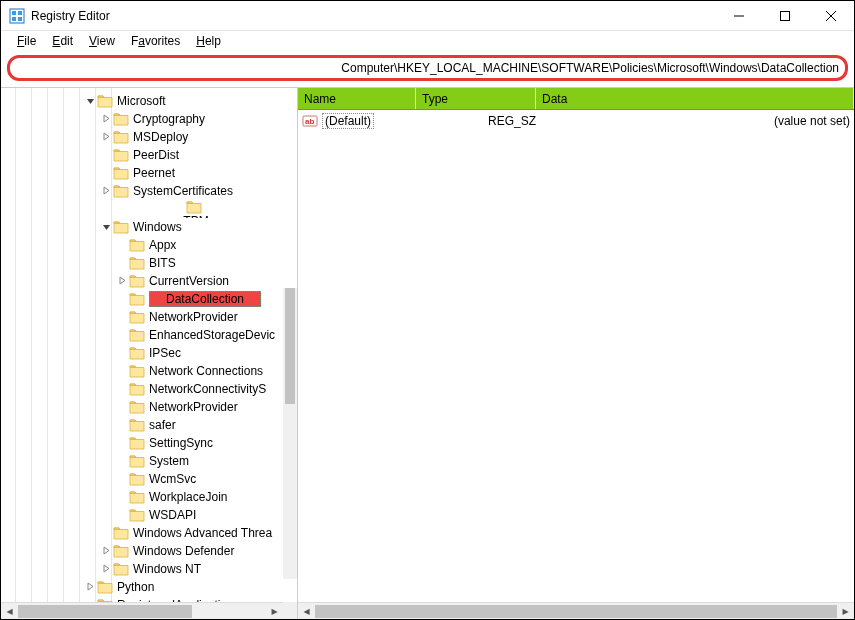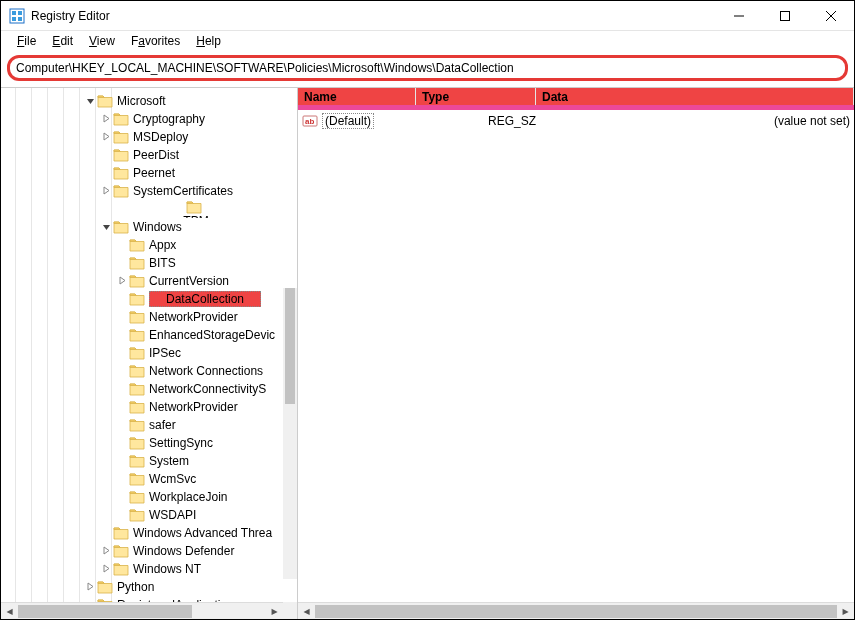--- a/index.html
+++ b/index.html
@@ -9,21 +9,21 @@
 .titlebar .app-icon { width: 16px; height: 16px; margin-right: 6px; display: flex; align-items: center; justify-content: center; }
 .titlebar .title { flex: 1; font-size: 12px; }
 .titlebar .win-controls { display: flex; }
 .titlebar .win-btn { width: 46px; height: 30px; display: flex; align-items: center; justify-content: center; font-size: 10px; }
 
 .menubar { height: 20px; display: flex; padding: 0 8px; gap: 0; align-items: center; }
 .menubar .menu-item { padding: 2px 8px; cursor: default; }
 .menubar .menu-item .ul { text-decoration: underline; }
 
 .addressbar-wrap { padding: 4px 6px 6px 6px; }
-.addressbar { border: 3px solid #e53935; border-radius: 12px; padding: 2px 6px; height: 26px; display: flex; align-items: center; font-size: 12px; background: #fff; }
+.addressbar { border: 3px solid #e53935; border-radius: 12px; padding: 2px 6px; height: 26px; display: flex; align-items: center; font-size: 12px; background: #fff; justify-content: flex-end; }
 
 .content { flex: 1; display: flex; overflow: hidden; border-top: 1px solid #ccc; }
 .tree-pane { width: 297px; min-width: 297px; border-right: 1px solid #ccc; overflow: hidden; position: relative; background: #fff; }
 .tree-scroll { height: 100%; overflow: hidden; position: relative; }
 .tree { padding: 4px 0 4px 0; }
 .tree-row { display: flex; align-items: center; height: 18px; padding-right: 4px; white-space: nowrap; overflow: hidden; }
 .tree-row .arrow { width: 14px; text-align: center; color: #888; font-size: 10px; user-select: none; }
 .tree-row .arrow.expanded { color: #333; transform: rotate(0); }
 .tree-row .folder { width: 16px; height: 14px; margin-right: 4px; display: inline-block; position: relative; }
 .tree-row .folder svg { display: block; }
@@ -34,21 +34,21 @@
 
 .h-scrollbar-tree { position: absolute; left: 0; right: 14px; bottom: 0; height: 17px; background: #f0f0f0; display: flex; align-items: center; border-top: 1px solid #dcdcdc; }
 .h-scrollbar-tree .arrow-btn { width: 17px; height: 17px; display: flex; align-items: center; justify-content: center; color: #555; font-size: 8px; }
 .h-scrollbar-tree .track { flex: 1; height: 17px; background: #f0f0f0; position: relative; }
 .h-scrollbar-tree .thumb { position: absolute; left: 0; width: 70%; top: 2px; bottom: 2px; background: #c2c2c2; }
 .v-scrollbar-tree { position: absolute; right: 0; top: 200px; bottom: 40px; width: 14px; background: #f0f0f0; display: flex; flex-direction: column; }
 .v-scrollbar-tree .thumb { flex: 0 0 40%; background: #c2c2c2; margin: 0 2px; }
 .corner { position: absolute; right: 0; bottom: 0; width: 14px; height: 17px; background: #f0f0f0; }
 
 .list-pane { flex: 1; display: flex; flex-direction: column; overflow: hidden; position: relative; }
-.list-header { display: flex; height: 22px; border-bottom: 5px solid #ec4899; align-items: center; background: #ef4444; font-weight: bold; }
+.list-header { display: flex; height: 22px; border-bottom: 1px solid #ec4899; align-items: center; background: #84cc16; }
 .list-header .col { padding: 0 6px; font-size: 12px; border-right: 1px solid #e5e5e5; height: 100%; display: flex; align-items: center; }
 .col-name { width: 118px; }
 .col-type { width: 120px; }
 .col-data { flex: 1; }
 .list-body { flex: 1; padding: 2px 4px; text-align: right; }
 .list-row { display: flex; height: 18px; align-items: center; }
 .list-row .val-icon { width: 16px; height: 16px; margin-right: 4px; display: flex; align-items: center; justify-content: center; }
 .list-row .name-cell { width: 114px; display: flex; align-items: center; }
 .list-row .name-cell .txt { border: 1px dotted #888; padding: 0 2px; }
 .list-row .type-cell { width: 120px; padding-left: 2px; }

